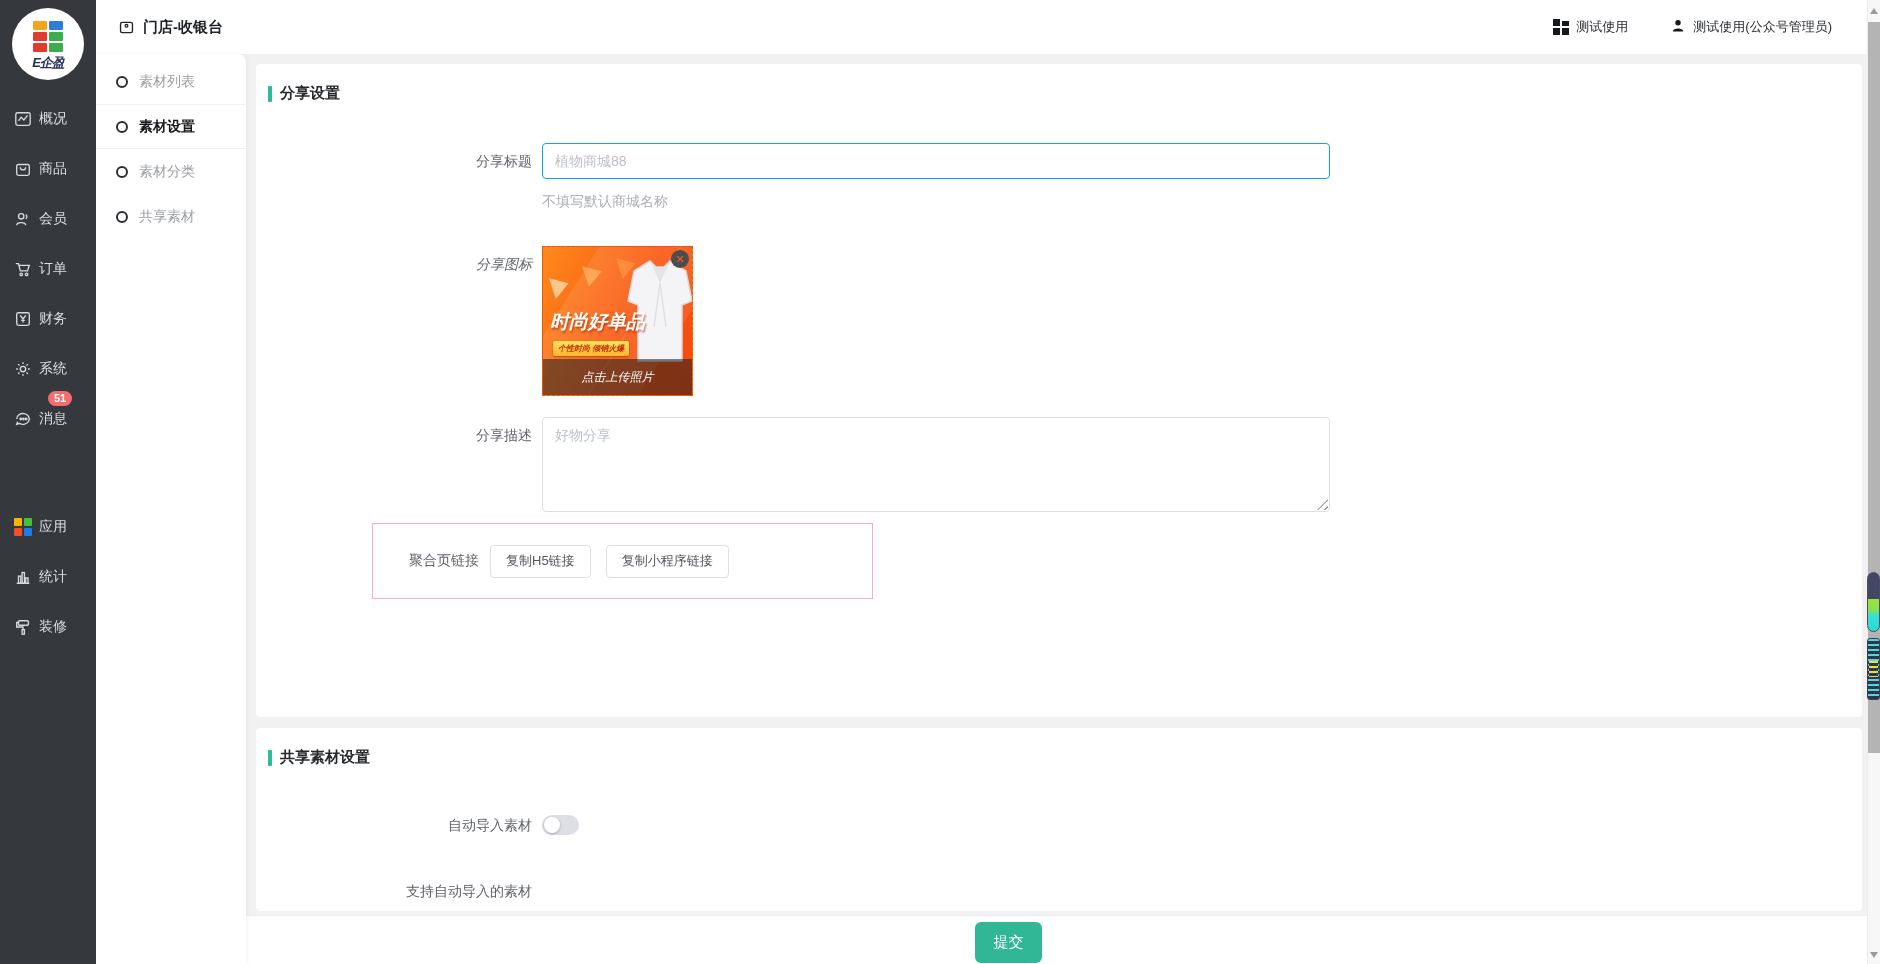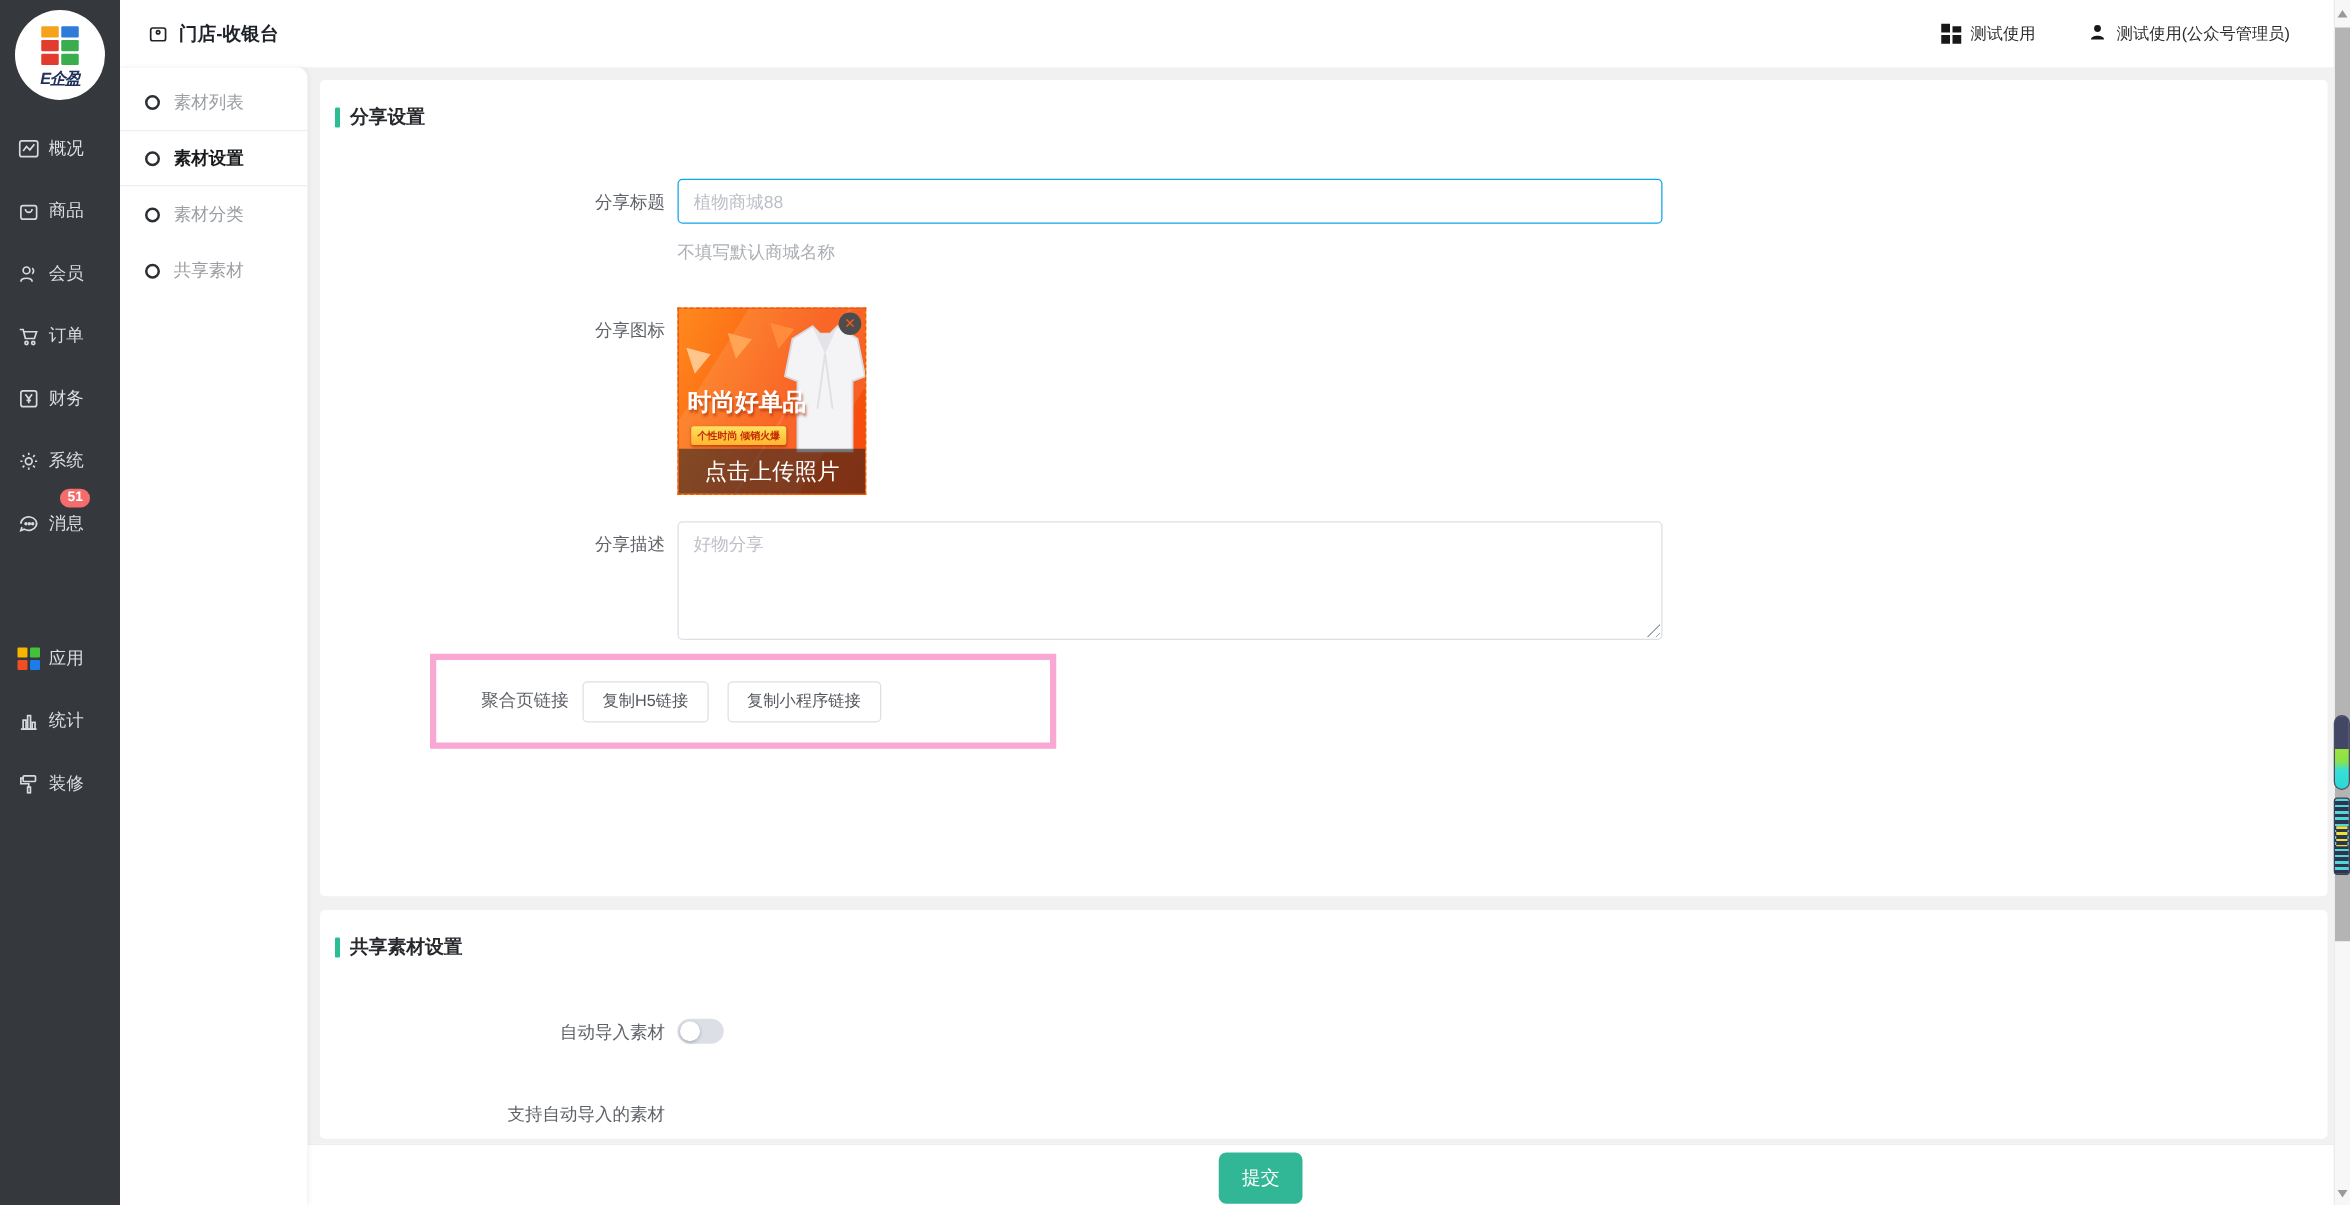--- a/index.html
+++ b/index.html
@@ -58,48 +58,48 @@
   .section-title { font-size:15px; font-weight:bold; color:#26282c; }
 
   .form { margin-top:40px; }
   .form-row { display:flex; align-items:flex-start; }
   .form-label { width:276px; margin-right:10px; text-align:right; font-size:14px; color:#5f6268; line-height:36px; flex-shrink:0; }
   .text-input { width:788px; height:36px; border:1px solid #0ea5e9; border-radius:4px; padding:0 12px; font-size:14px; color:#606266; outline:none; font-family:inherit; }
   .text-input::placeholder { color:#bcc0c7; }
   .hint { margin:14px 0 0 286px; font-size:14px; color:#abaeb4; }
 
   
-  .row-icon { margin-top:35px; }
+  .row-icon { margin-top:35px;font-style:italic; }
   .upload-box { width:151px; height:150px; position:relative; border:1px dashed #e06000; cursor:pointer;
                 background:linear-gradient(115deg,#ff8a1e 0%,#f9560f 55%,#f64a0c 100%); overflow:hidden; }
   .streak { position:absolute; width:70px; height:260px; background:rgba(255,255,255,.10); transform:rotate(32deg); top:-40px; }
   .st1 { left:6px; } .st2 { left:84px; width:44px; }
   .arrow { position:absolute; width:0; height:0; border-style:solid; border-width:11px 0 11px 17px; border-color:transparent transparent transparent rgba(255,210,160,.85); }
   .ar1 { left:9px; top:28px; transform:rotate(-18deg); }
   .ar2 { left:42px; top:16px; transform:rotate(-18deg); border-left-color:rgba(255,170,90,.9); }
   .ar3 { left:76px; top:8px; transform:rotate(-18deg); border-left-color:rgba(255,140,60,.95); }
   .banner-headline { position:absolute; left:7px; top:62px; color:#fff; font-size:19px; font-weight:bold; text-shadow:1px 2px 2px rgba(160,40,0,.6); letter-spacing:0; white-space:nowrap; }
   .banner-subline { position:absolute; left:10px; top:94px; background:linear-gradient(#ffe25e,#ffb52e); color:#c42a00; font-size:8px; font-weight:bold; padding:2px 5px; border-radius:2px; box-shadow:0 1px 2px rgba(120,30,0,.5); white-space:nowrap; }
   .shirt { position:absolute; right:-4px; top:10px; }
   .upload-overlay { position:absolute; left:0; right:0; bottom:0; height:36px; background:rgba(30,30,30,.55);
-                    display:flex; align-items:center; justify-content:center; color:#fff; font-size:18px; }
+                    display:flex; align-items:center; justify-content:center; color:#fff; font-size:12px; }
   .close-btn { position:absolute; top:3px; right:3px; width:18px; height:18px; border-radius:50%; background:#4c4c4c;
                color:#ff5a1e; font-size:11px; font-weight:bold; display:flex; align-items:center; justify-content:center; cursor:pointer; line-height:1; }
 
   
   .row-desc { margin-top:21px; }
   .ta-wrap { position:relative; }
   .desc-area { width:788px; height:95px; border:1px solid #dcdfe6; border-radius:4px; padding:9px 12px; font-size:14px; font-family:inherit; color:#606266; resize:none; outline:none; display:block; }
   .desc-area::placeholder { color:#bcc0c7; }
   .resize-handle { position:absolute; right:2px; bottom:2px; width:11px; height:11px; pointer-events:none;
                    background:repeating-linear-gradient(-45deg, transparent 0 2px, #9aa0a6 2px 3px, transparent 3px 5px);
                    clip-path:polygon(100% 0, 100% 100%, 0 100%); }
 
   
-  .annotated { margin-top:11px; margin-left:88px; width:501px; height:76px; border:5px solid #f9a8d4; display:flex; align-items:center; }
+  .annotated { margin-top:11px; margin-left:116px; width:501px; height:76px; border:1px solid #f9a8d4; display:flex; align-items:center; }
   .link-label { width:106px; margin-right:11px; text-align:right; font-size:14px; color:#5f6268; flex-shrink:0; }
   .copy-btn { height:33px; padding:0 15px; margin-right:15px; background:#fff; border:1px solid #dcdfe6; border-radius:4px;
               font-size:13px; color:#54575d; cursor:pointer; font-family:inherit; }
 
   
   .row-toggle { margin-top:48px; align-items:center; }
   .toggle { width:37px; height:20px; border-radius:10px; background:#dcdfe6; position:relative; cursor:pointer; flex-shrink:0; margin-top:0; }
   .toggle .knob { position:absolute; left:2px; top:2px; width:16px; height:16px; border-radius:50%; background:#fff; box-shadow:0 1px 3px rgba(0,0,0,.25); }
   .row-support { margin-top:46px; }
 

